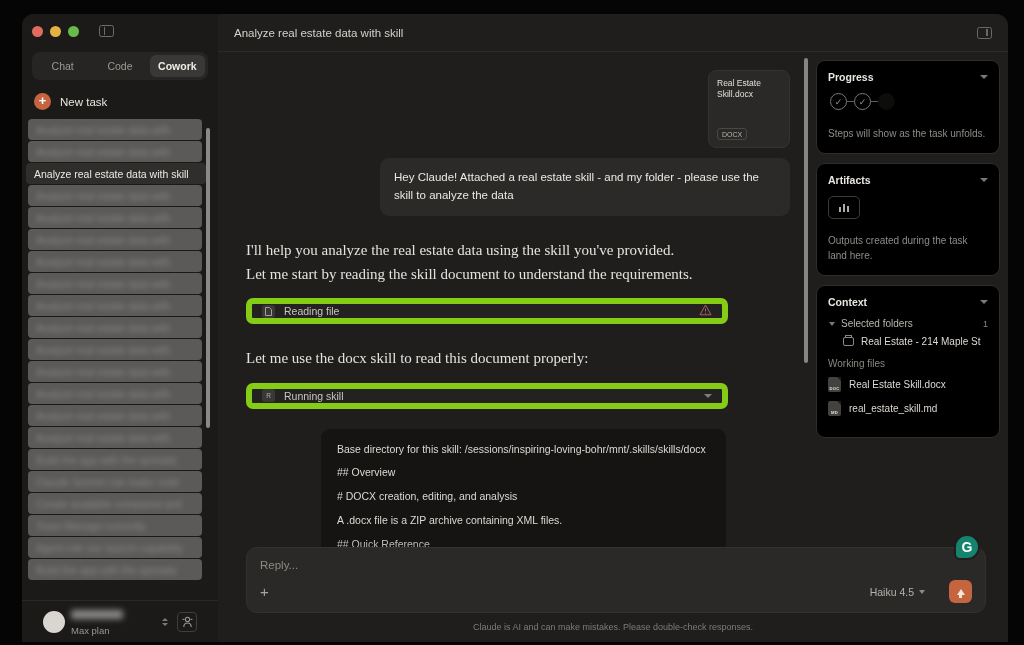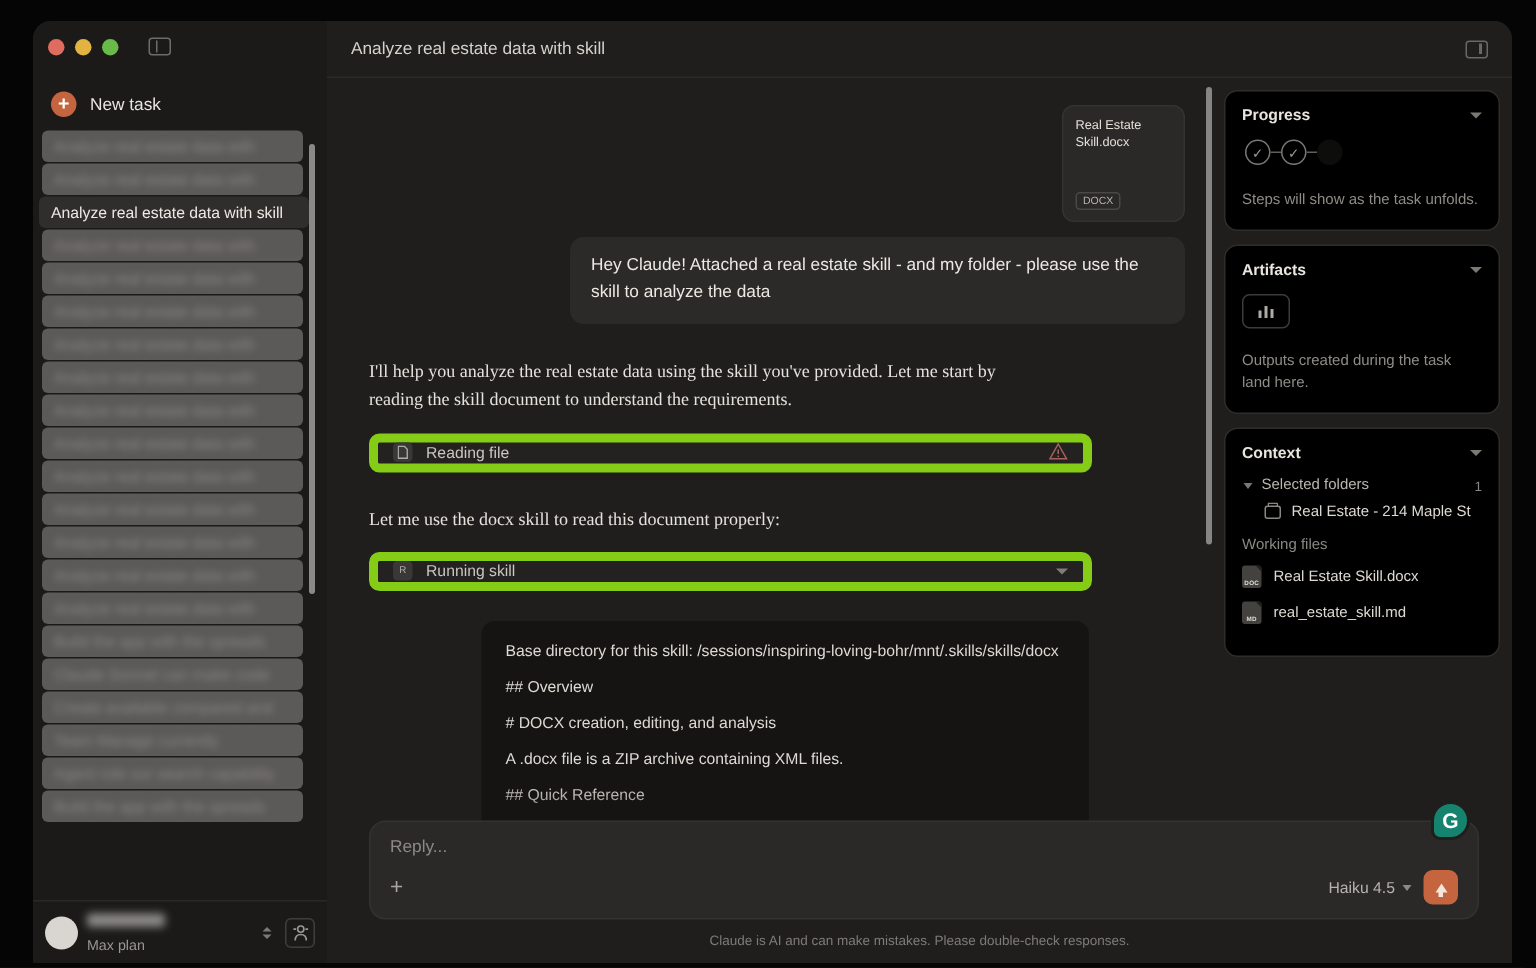--- a/index.html
+++ b/index.html
@@ -169,21 +169,21 @@
     border-radius: 2px;
     cursor: pointer;
   }
 
   
   .sb-footer {
     height: 42px;
     border-top: 1px solid #2a2927;
     display: flex;
     align-items: center;
-    padding: 0 8px;
+    padding: 0 21px;
     gap: 6px;
   }
   .avatar {
     width: 22px; height: 22px;
     border-radius: 50%;
     background: #d9d5d0;
     flex: none;
   }
   .user-block { flex: 1; min-width: 0; }
   .user-name {
@@ -308,21 +308,21 @@
     border-radius: 9px;
     padding: 11px 14px;
     font-size: 11.5px;
     line-height: 1.55;
     color: #ece8e2;
   }
 
   
   .assist-text {
     margin-top: 22px;
-    font-size: 12px;
+    font-size: 15px;
     line-height: 1.62;
     color: #e6e2dc;
     font-family: "Liberation Serif", serif;
     max-width: 450px;
   }
 
   
   .tool-row {
     margin-top: 12px;
     height: 26px;
@@ -415,21 +415,21 @@
     font-size: 15px;
     color: #a8a49f;
     line-height: 1;
     cursor: pointer;
     width: 16px;
   }
   .composer-right {
     margin-left: auto;
     display: flex;
     align-items: center;
-    gap: 8px;
+    gap: 24px;
   }
   .model-sel {
     display: flex;
     align-items: center;
     gap: 5px;
     font-size: 10.5px;
     color: #b6b2ac;
     cursor: pointer;
   }
   .model-chev {
@@ -665,20 +665,25 @@
 
       <div class="titlebar">
         <div class="traffic">
           <span class="dot red"></span>
           <span class="dot yellow"></span>
           <span class="dot green"></span>
         </div>
         <div class="panel-toggle"></div>
       </div>
 
+      <div class="tabs">
+        <div class="tab">Chat</div>
+        <div class="tab">Code</div>
+        <div class="tab active">Cowork</div>
+      </div>
 
       <div class="new-task">
         <span class="new-task-icon">+</span>
         <span class="new-task-label">New task</span>
       </div>
 
       <div class="task-list">
         <div class="task-item redacted">
             <span class="task-label">Analyze real estate data with</span>
           </div>

